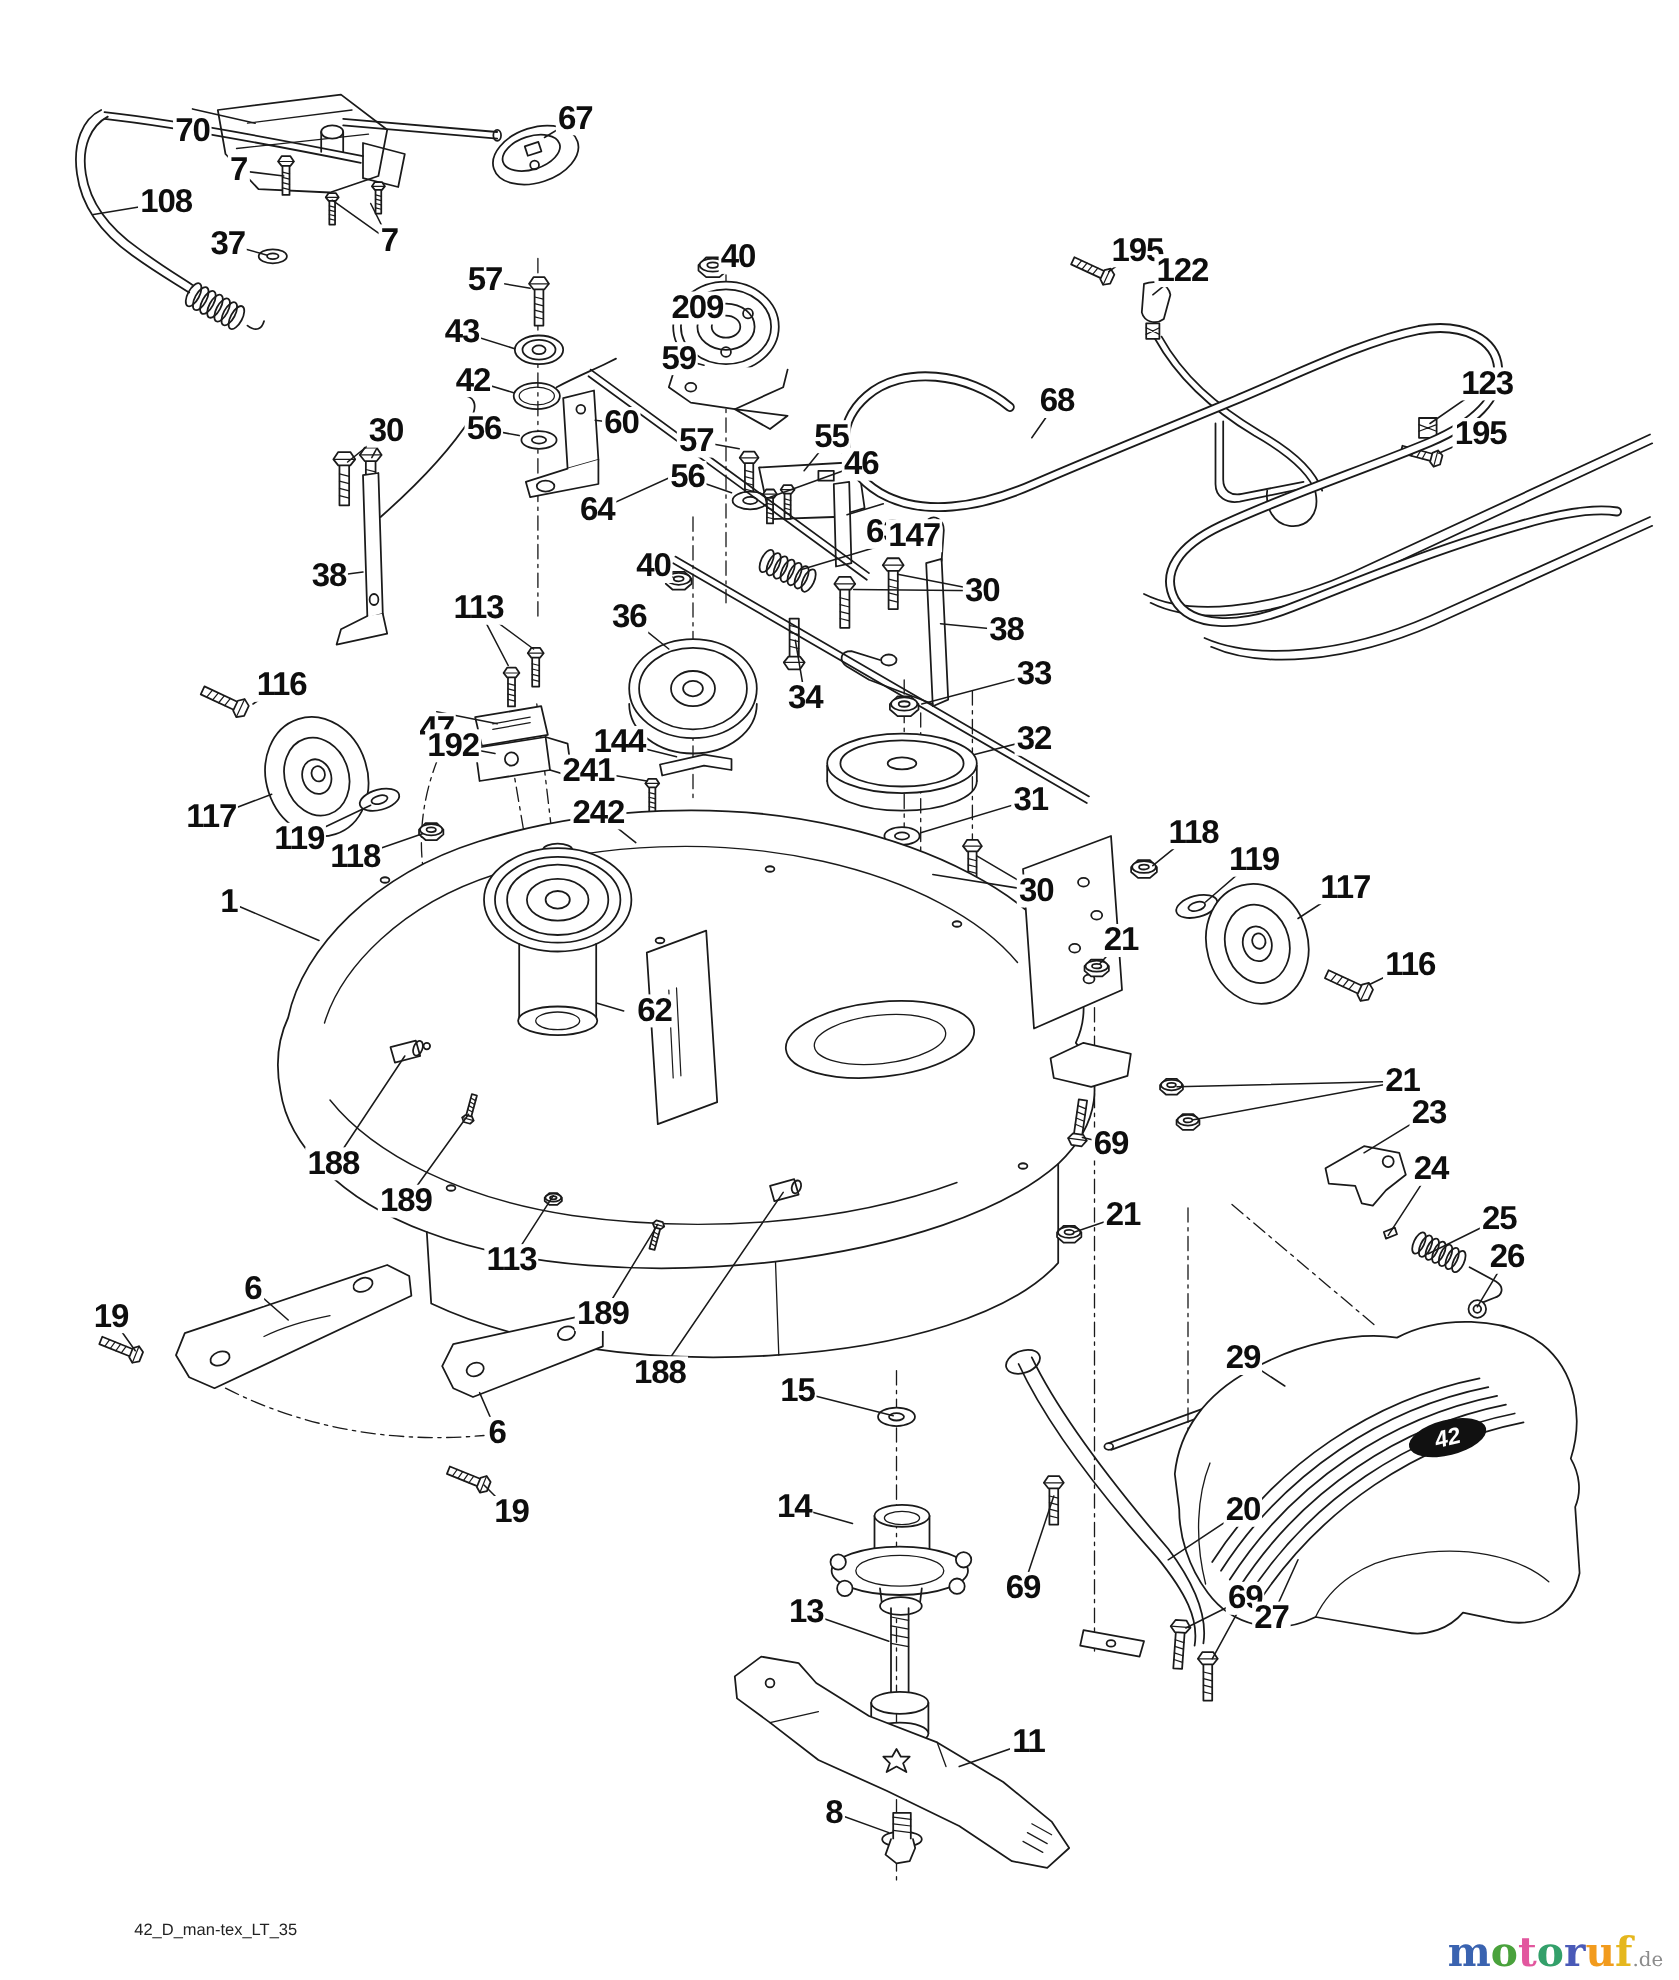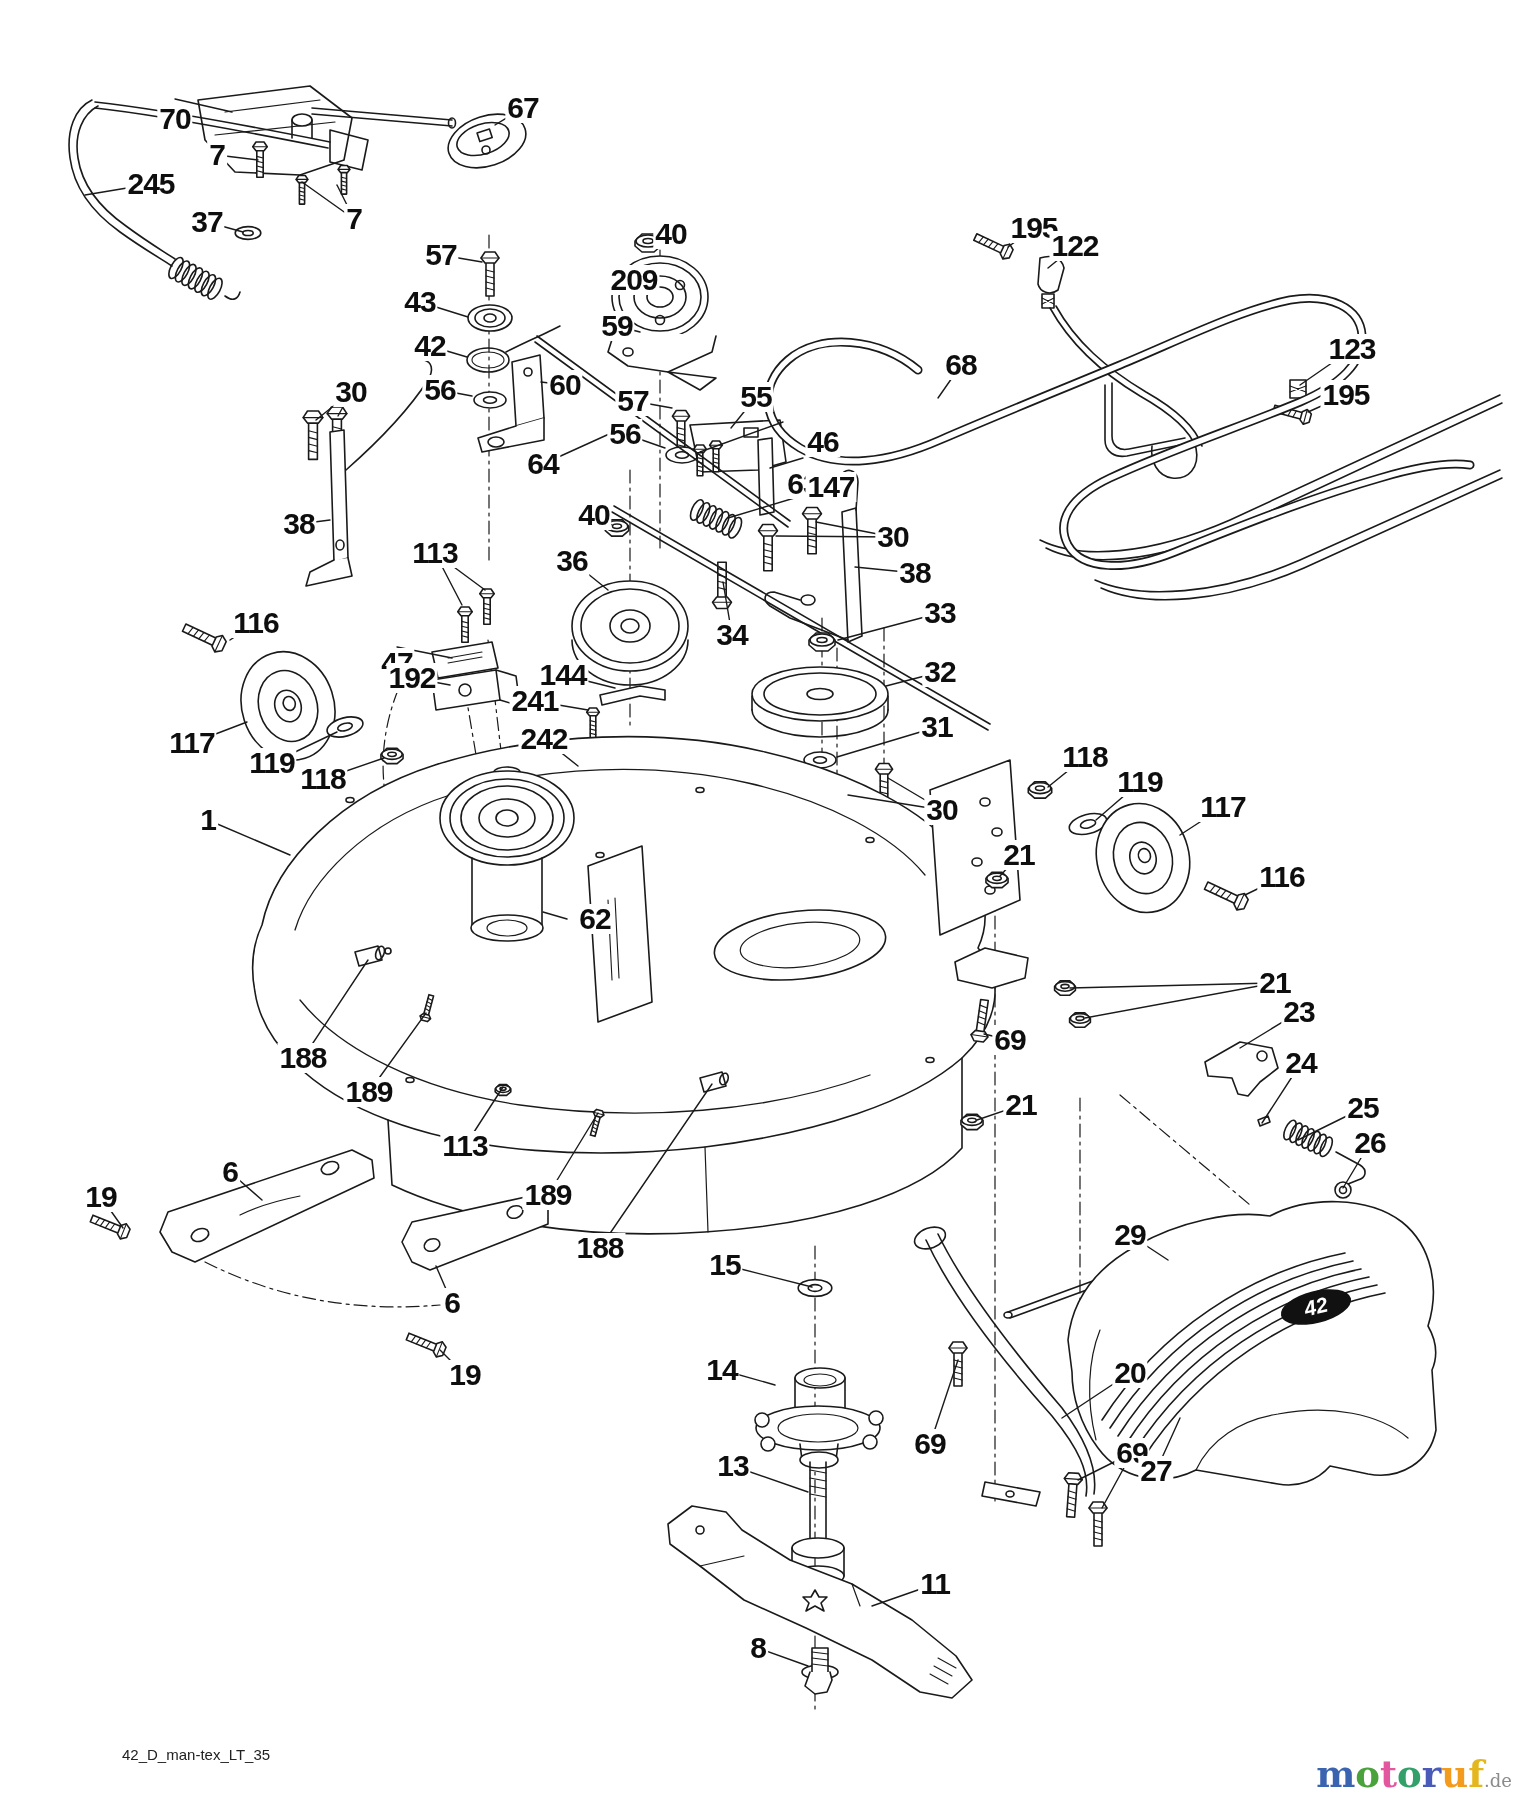--- a/index.html
+++ b/index.html
@@ -489,36 +489,36 @@
         <line x1="1156" y1="1471" x2="1180" y2="1418"></line>
         <line x1="935" y1="1584" x2="872" y2="1606"></line>
         <line x1="758" y1="1648" x2="808" y2="1666"></line>
       </g>
 </svg>
 
 <div id="callouts" class="callouts">
       <div class="callout" style="left: 175px; top: 99px; margin-top: 20px;">70</div>
       <div class="callout" style="left: 523px; top: 108px;">67</div>
       <div class="callout" style="left: 217px; top: 155px;">7</div>
-      <div class="callout" style="left: 151px; top: 184px;">245</div>
+      <div class="callout" style="left: 151px; top: 184px;">108</div>
       <div class="callout" style="left: 207px; top: 222px;">37</div>
       <div class="callout" style="left: 354px; top: 219px;">7</div>
       <div class="callout" style="left: 441px; top: 255px;">57</div>
       <div class="callout" style="left: 420px; top: 302px;">43</div>
       <div class="callout" style="left: 430px; top: 346px;">42</div>
       <div class="callout" style="left: 440px; top: 390px;">56</div>
       <div class="callout" style="left: 565px; top: 385px;">60</div>
       <div class="callout" style="left: 351px; top: 392px;">30</div>
       <div class="callout" style="left: 671px; top: 234px;">40</div>
       <div class="callout" style="left: 634px; top: 280px;">209</div>
       <div class="callout" style="left: 617px; top: 326px;">59</div>
       <div class="callout" style="left: 633px; top: 401px;">57</div>
       <div class="callout" style="left: 625px; top: 434px;">56</div>
       <div class="callout" style="left: 756px; top: 397px;">55</div>
-      <div class="callout" style="left: 783px; top: 442px; margin-left: 40px;">46</div>
+      <div class="callout" style="left: 783px; top: 422px;">46</div>
       <div class="callout" style="left: 803px; top: 458px; margin-top: 26px;">63</div>
       <div class="callout" style="left: 831px; top: 487px;">147</div>
       <div class="callout" style="left: 543px; top: 464px;">64</div>
       <div class="callout" style="left: 1034px; top: 228px;">195</div>
       <div class="callout" style="left: 1075px; top: 246px;">122</div>
       <div class="callout" style="left: 961px; top: 365px;">68</div>
       <div class="callout" style="left: 1352px; top: 349px;">123</div>
       <div class="callout" style="left: 1346px; top: 395px;">195</div>
       <div class="callout" style="left: 299px; top: 524px;">38</div>
       <div class="callout" style="left: 435px; top: 553px;">113</div>

